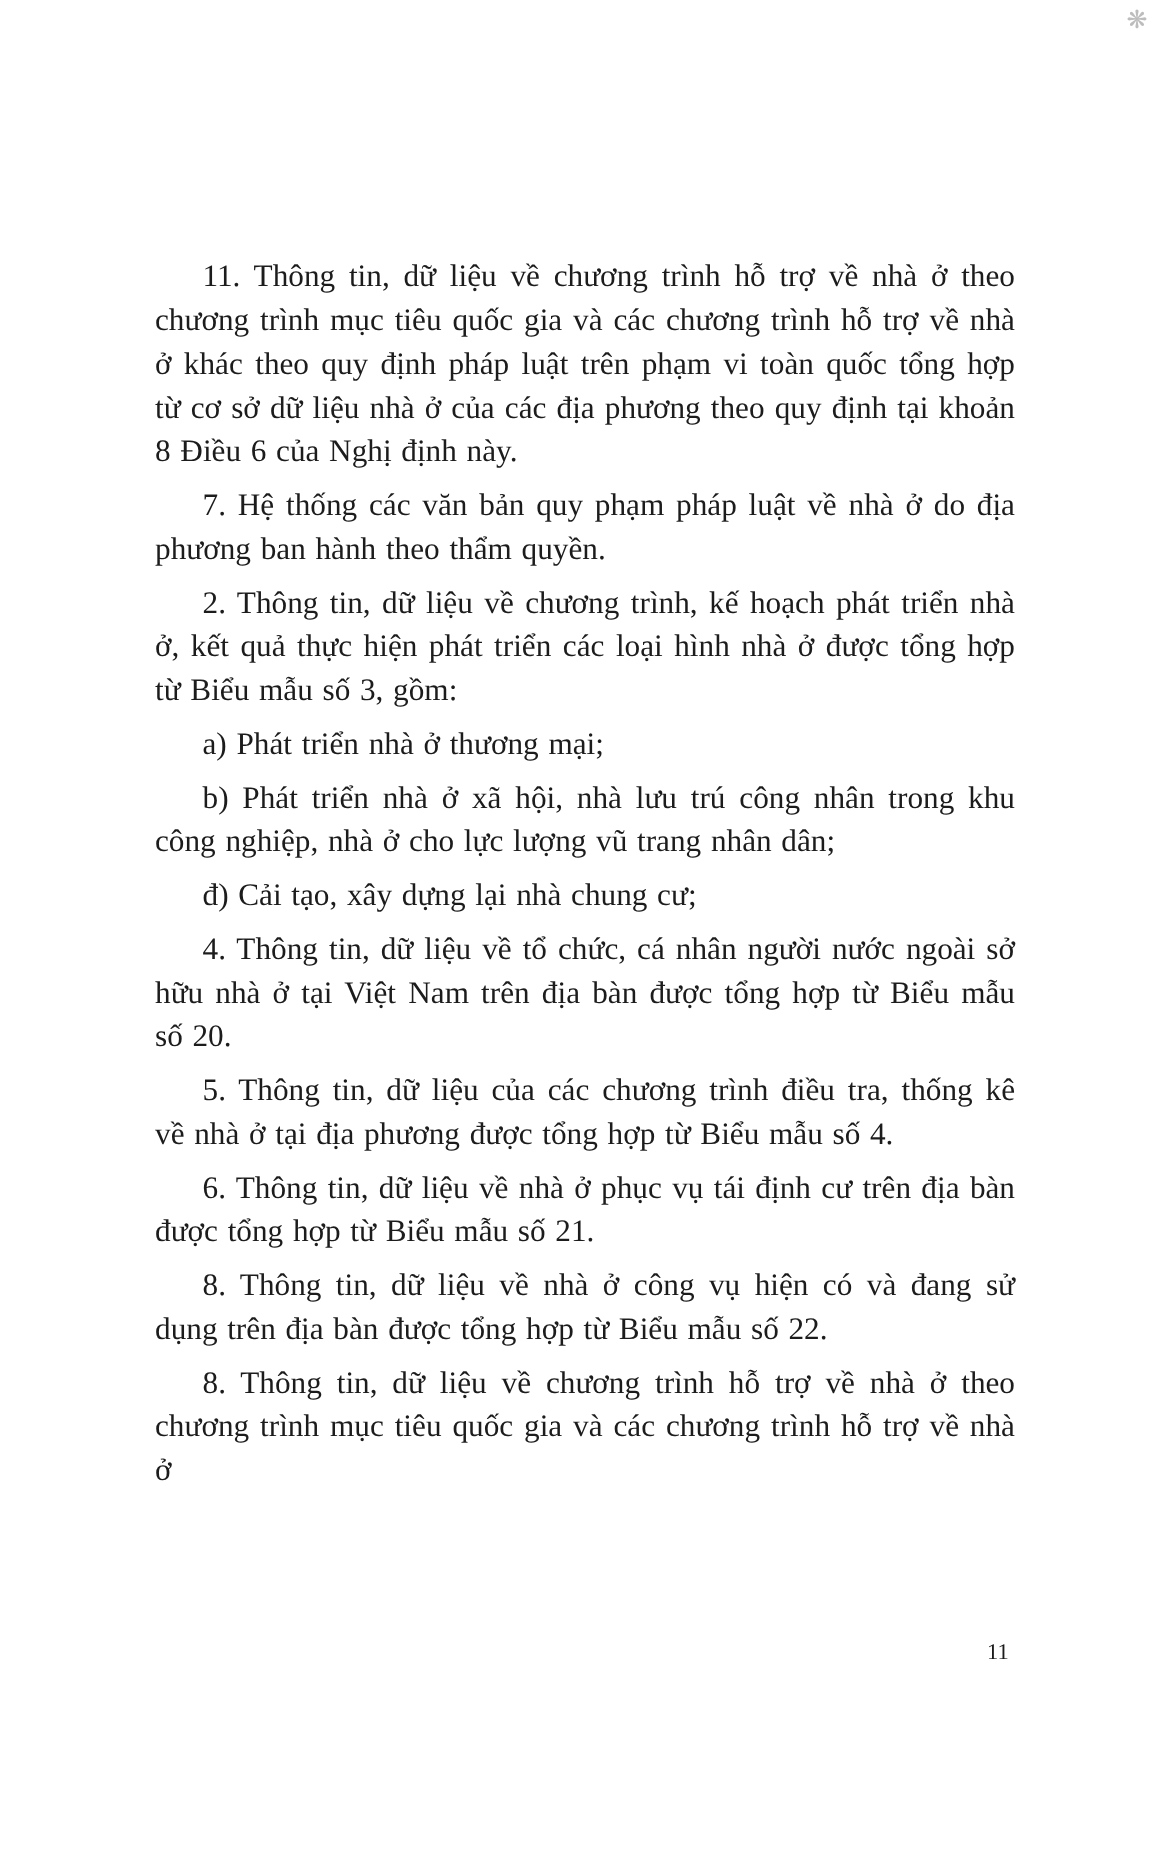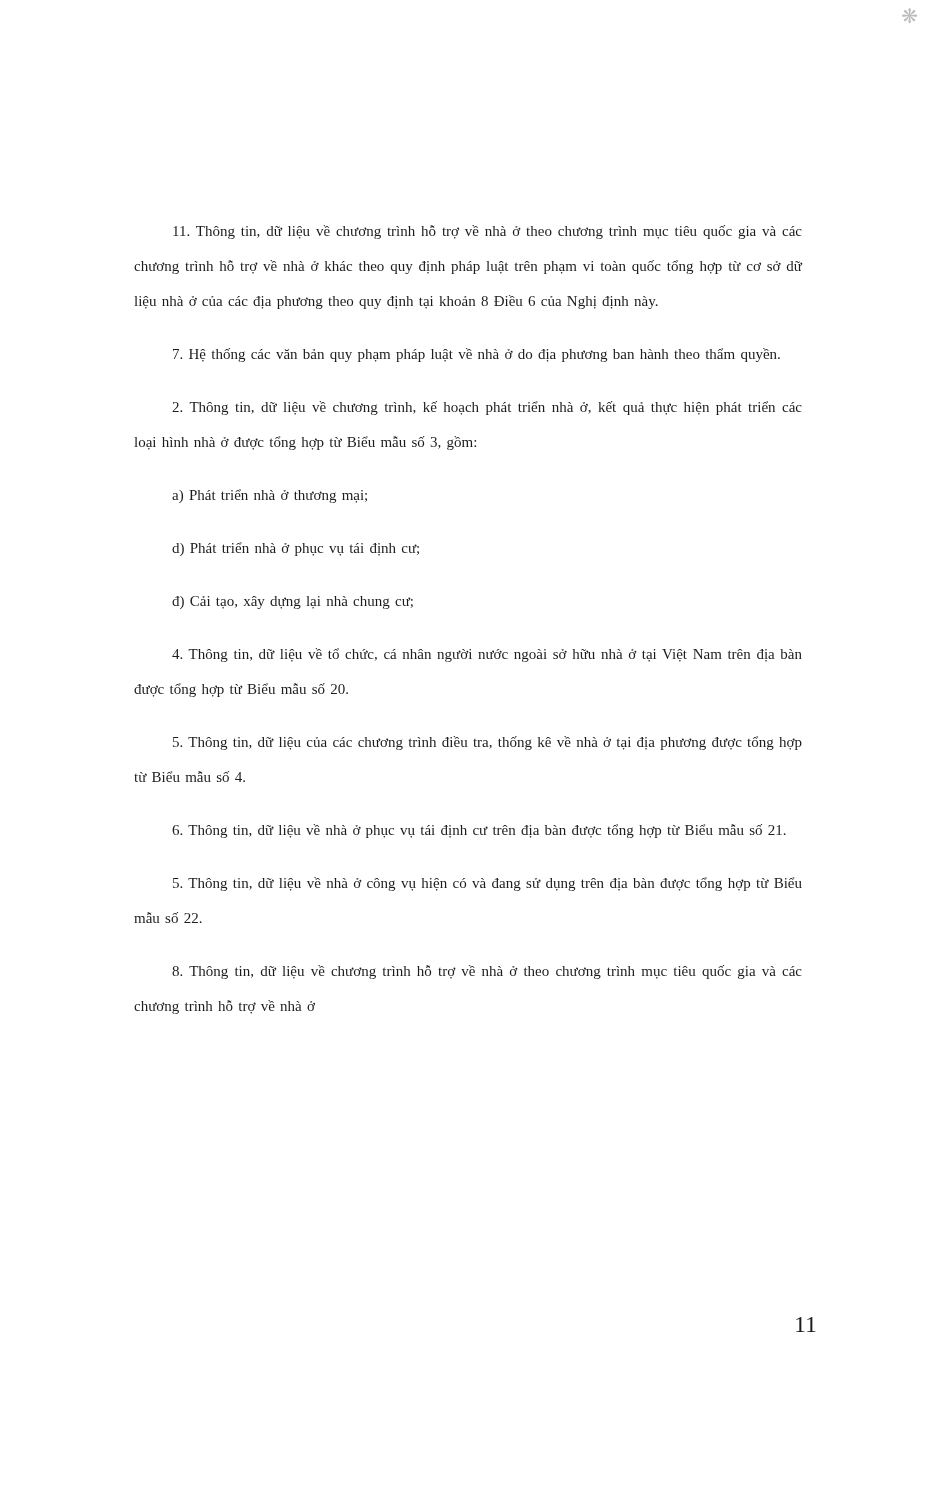--- a/index.html
+++ b/index.html
@@ -25,55 +25,55 @@
     line-height: 1;
     user-select: none;
   }
   .content {
     position: absolute;
     left: 116px;
     right: 116px;
     top: 196px;
   }
   p.para {
-    margin: 18px;
+    margin: 8px;
     padding: 0;
     text-align: justify;
     text-indent: 38px;
-    font-size: 15px;
+    font-size: 25px;
     line-height: 35px;
     word-spacing: 1.5px;
   }
   p.para.heading {
     font-weight: bold;
     margin-top: 4px;
     margin-bottom: 2px;
   }
   .page-number {
     position: absolute;
-    right: 119px;
+    right: 129px;
     top: 1312px;
-    font-size: 24px;
+    font-size: 18px;
     line-height: 1;
   }
 </style>
 </head>
 <body>
 
 <div class="page">
   <span class="corner-decoration">❋</span>
 
   <div class="content">
       <p class="para">11. Thông tin, dữ liệu về chương trình hỗ trợ về nhà ở theo chương trình mục tiêu quốc gia và các chương trình hỗ trợ về nhà ở khác theo quy định pháp luật trên phạm vi toàn quốc tổng hợp từ cơ sở dữ liệu nhà ở của các địa phương theo quy định tại khoản 8 Điều 6 của Nghị định này.</p>
       <p class="para">7. Hệ thống các văn bản quy phạm pháp luật về nhà ở do địa phương ban hành theo thẩm quyền.</p>
       <p class="para">2. Thông tin, dữ liệu về chương trình, kế hoạch phát triển nhà ở, kết quả thực hiện phát triển các loại hình nhà ở được tổng hợp từ Biểu mẫu số 3, gồm:</p>
       <p class="para">a) Phát triển nhà ở thương mại;</p>
-      <p class="para">d) Phát triển nhà ở phục vụ tái định cư;</p>
+      <p class="para">b) Phát triển nhà ở xã hội, nhà lưu trú công nhân trong khu công nghiệp, nhà ở cho lực lượng vũ trang nhân dân;</p>
       <p class="para">đ) Cải tạo, xây dựng lại nhà chung cư;</p>
       <p class="para">4. Thông tin, dữ liệu về tổ chức, cá nhân người nước ngoài sở hữu nhà ở tại Việt Nam trên địa bàn được tổng hợp từ Biểu mẫu số 20.</p>
       <p class="para">5. Thông tin, dữ liệu của các chương trình điều tra, thống kê về nhà ở tại địa phương được tổng hợp từ Biểu mẫu số 4.</p>
       <p class="para">6. Thông tin, dữ liệu về nhà ở phục vụ tái định cư trên địa bàn được tổng hợp từ Biểu mẫu số 21.</p>
-      <p class="para">5. Thông tin, dữ liệu về nhà ở công vụ hiện có và đang sử dụng trên địa bàn được tổng hợp từ Biểu mẫu số 22.</p>
+      <p class="para">8. Thông tin, dữ liệu về nhà ở công vụ hiện có và đang sử dụng trên địa bàn được tổng hợp từ Biểu mẫu số 22.</p>
       <p class="para">8. Thông tin, dữ liệu về chương trình hỗ trợ về nhà ở theo chương trình mục tiêu quốc gia và các chương trình hỗ trợ về nhà ở</p>
     </div>
 
   <div class="page-number">11</div>
 </div>
 
 </body></html>

